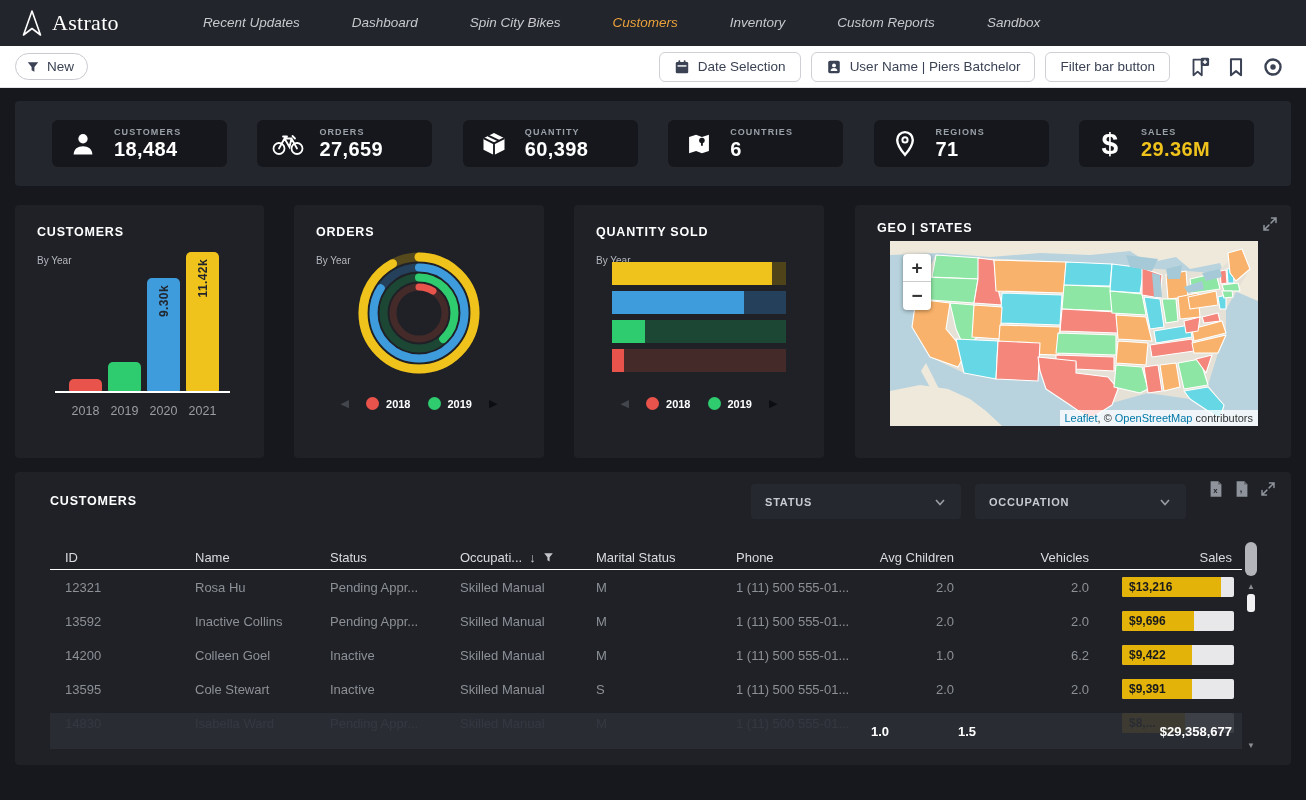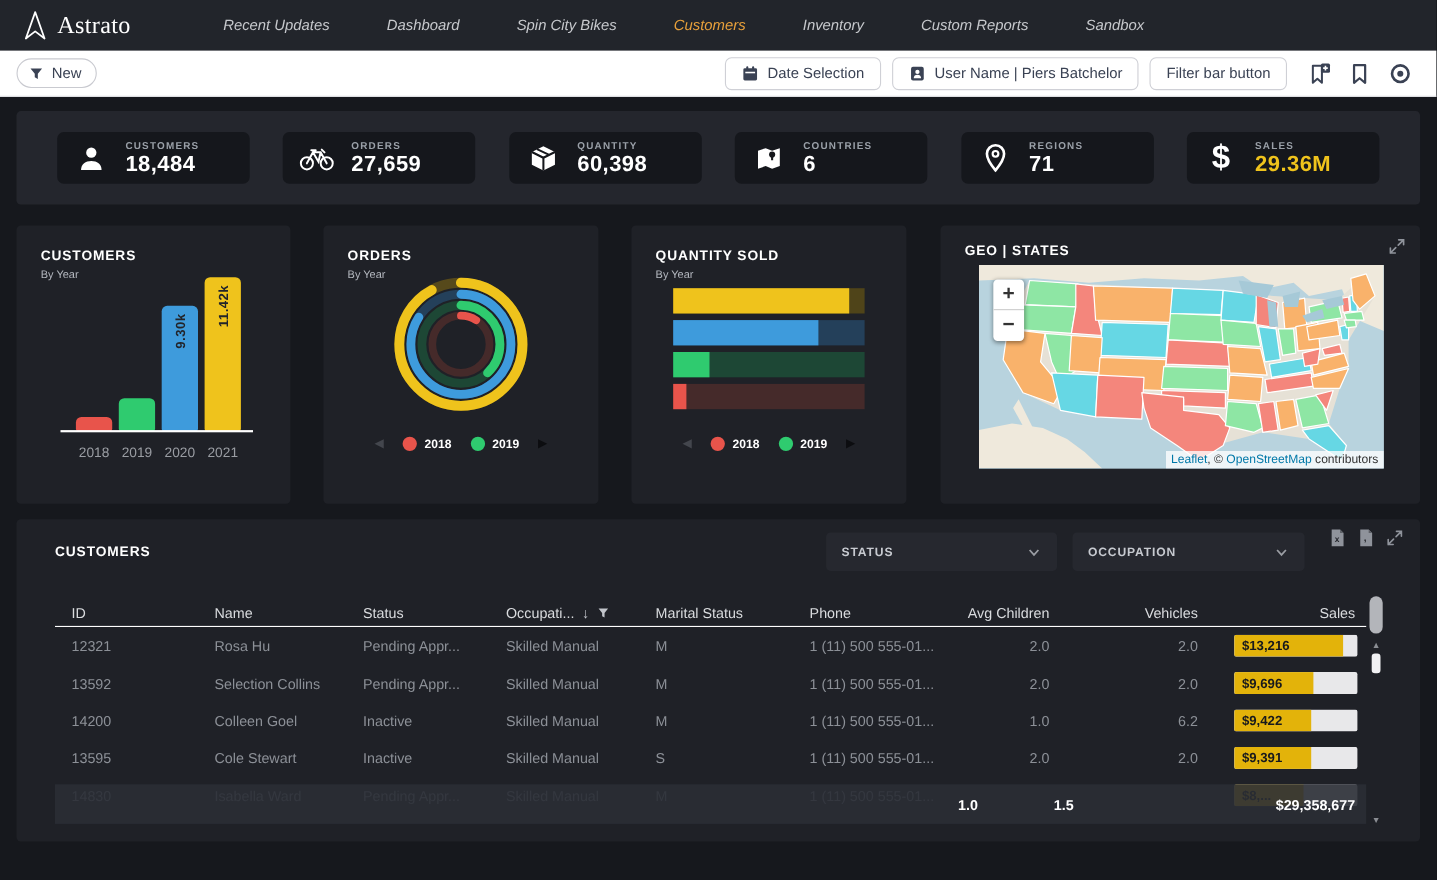--- a/index.html
+++ b/index.html
@@ -44,21 +44,21 @@
   .kpi-ic{ width:34px; height:34px; display:flex; align-items:center; justify-content:center; flex:0 0 auto;}
   .kpi-txt{ display:flex; flex-direction:column; gap:1px; min-width:0; }
   .kpi-label{ font-size:9px; font-weight:bold; letter-spacing:1.1px; color:#9aa0a8; }
   .kpi-value{ font-size:20px; font-weight:bold; color:#fff; letter-spacing:.4px; }
   .kpi-card.sales .kpi-value{ color:var(--c-yellow); }
   .dollar{ font-size:30px; font-weight:bold; color:#fff; line-height:1; }
 
   
   .panel{ position:absolute; background:var(--c-panel); border-radius:4px; }
   .p-title{ font-size:12.5px; font-weight:bold; letter-spacing:.8px; color:#fff; }
-  .p-sub{ font-size:10px; color:#b4b8bf; margin-top:6px; }
+  .p-sub{ font-size:10px; color:#b4b8bf; margin-top:16px; }
   .p-customers{ left:15px;  top:205px; width:249px; height:253px; padding:20px 0 0 22px; }
   .p-orders   { left:294px; top:205px; width:250px; height:253px; padding:20px 0 0 22px; }
   .p-qty      { left:574px; top:205px; width:250px; height:253px; padding:20px 0 0 22px; }
   .p-geo      { left:855px; top:205px; width:436px; height:253px; padding:16px 0 0 22px; }
 
   
   .vplot{ position:absolute; left:45px; bottom:66px; width:170px; height:140px;
     display:flex; align-items:flex-end; gap:6px; padding-left:9px; }
   .vbar{ width:33px; border-radius:5px 5px 2px 2px; position:relative; cursor:pointer; }
   .vbar span{ position:absolute; top:7px; left:50%; transform:translateX(-50%) rotate(180deg);
@@ -494,21 +494,21 @@
     <div class="sales-cell">
               <span class="sbar">
                 <span class="sfill" style="width: 88.1067%;"></span>
                 <em>$13,216</em>
               </span>
             </div>
   </div>
 
   <div class="trow">
     <div>13592</div>
-    <div>Selection Collins</div>
+    <div>Inactive Collins</div>
     <div>Pending Appr...</div>
     <div>Skilled Manual</div>
     <div>M</div>
     <div>1 (11) 500 555-01...</div>
     <div class="num">2.0</div>
     <div class="num">2.0</div>
     <div class="sales-cell">
               <span class="sbar">
                 <span class="sfill" style="width: 64.64%;"></span>
                 <em>$9,696</em>

